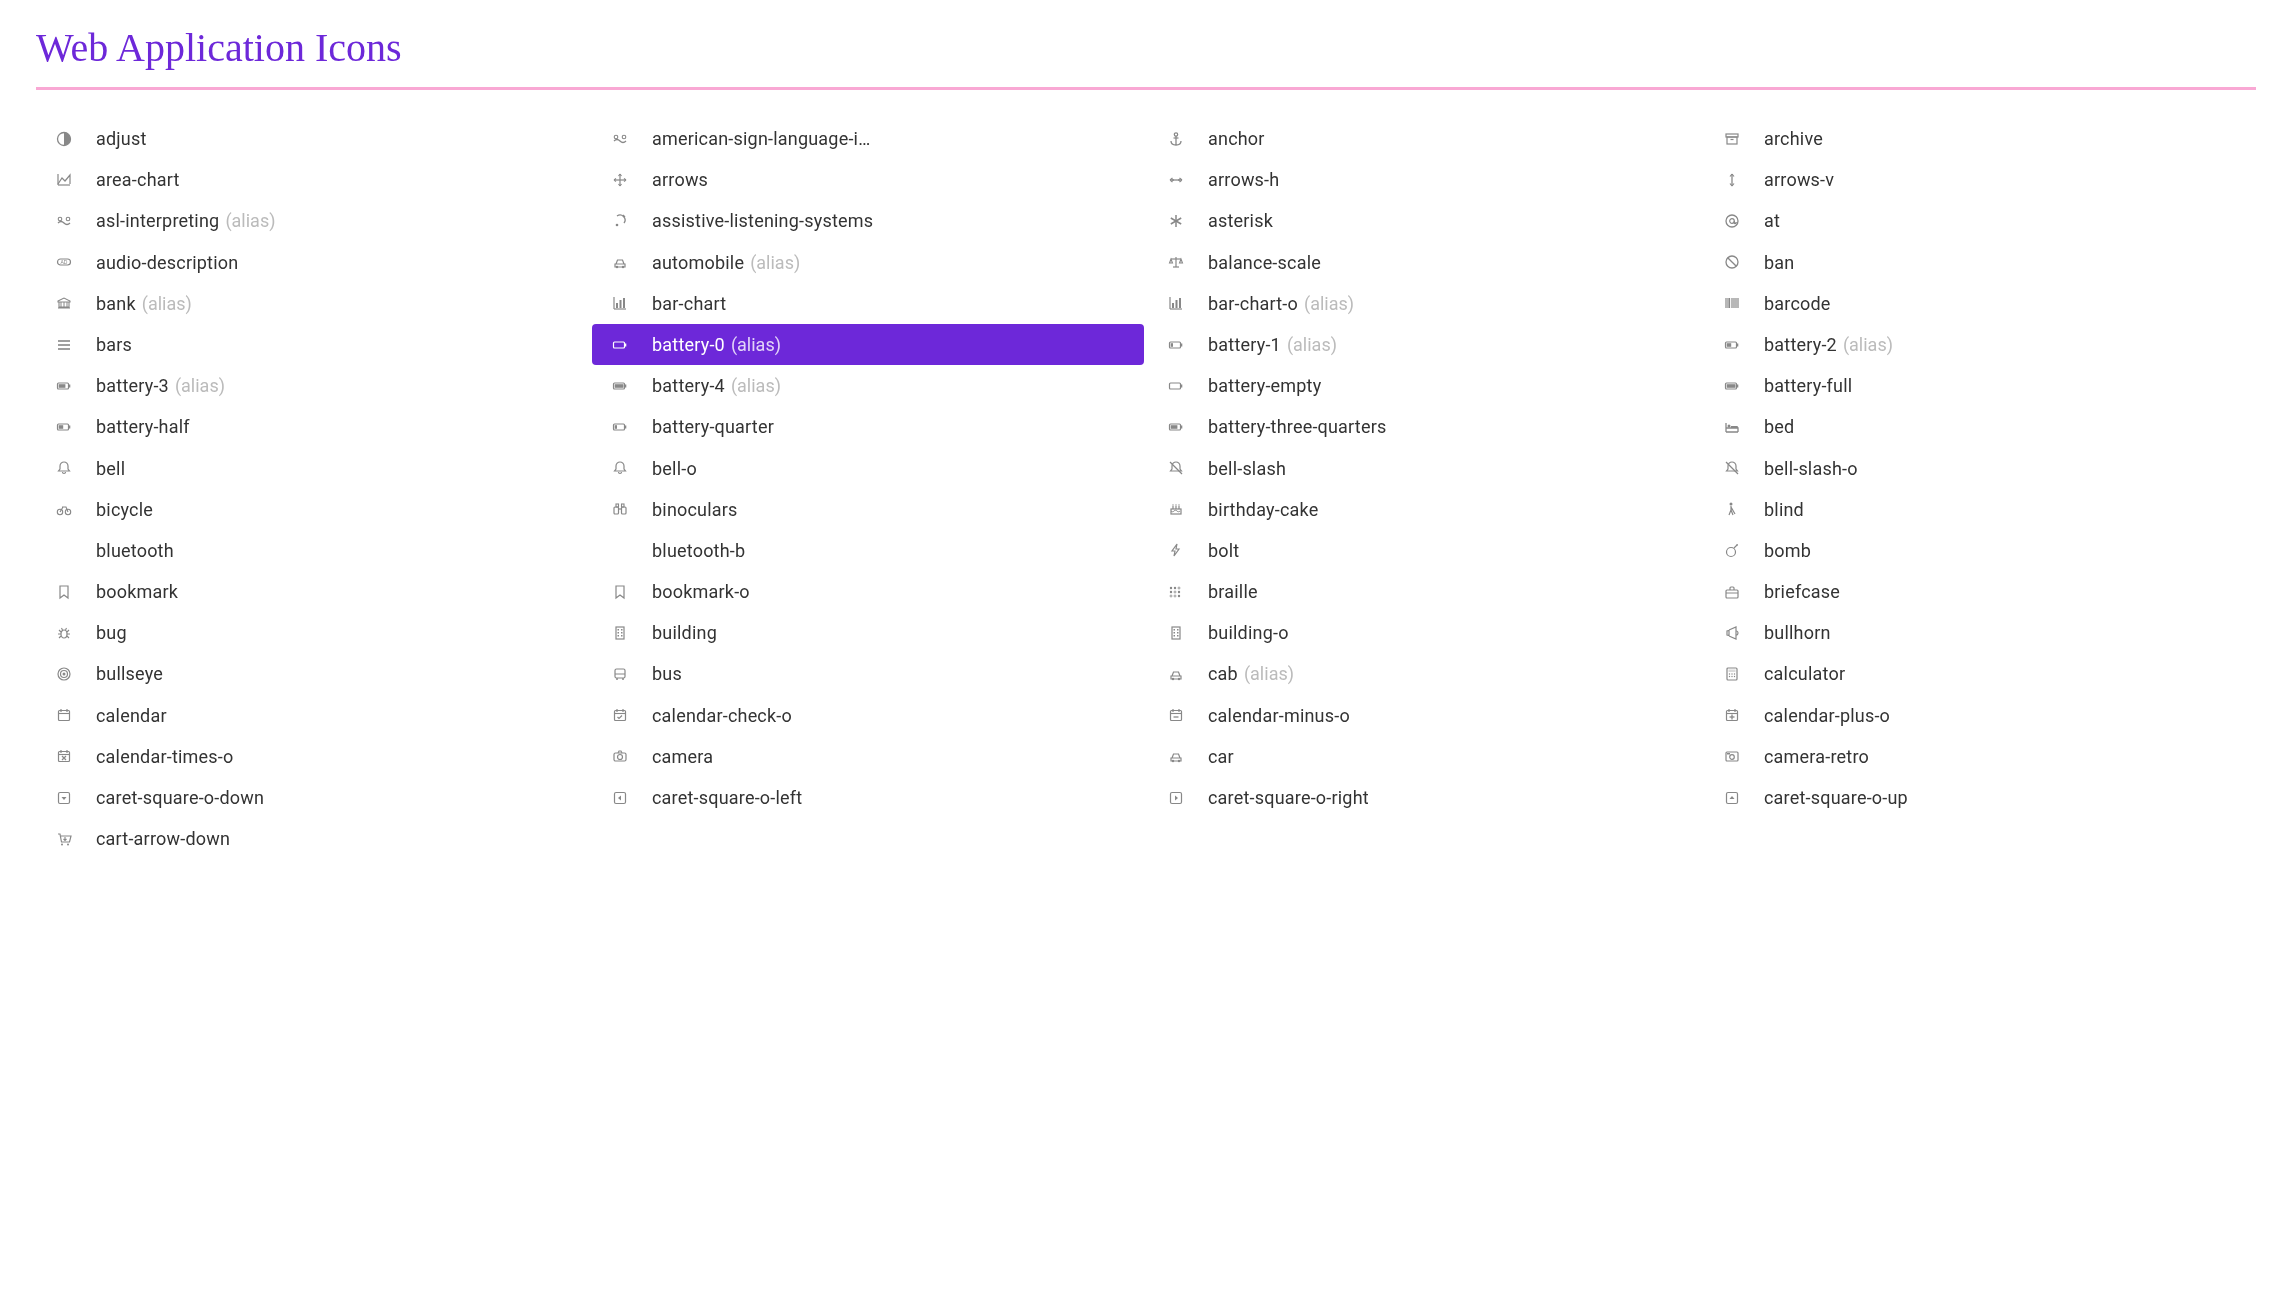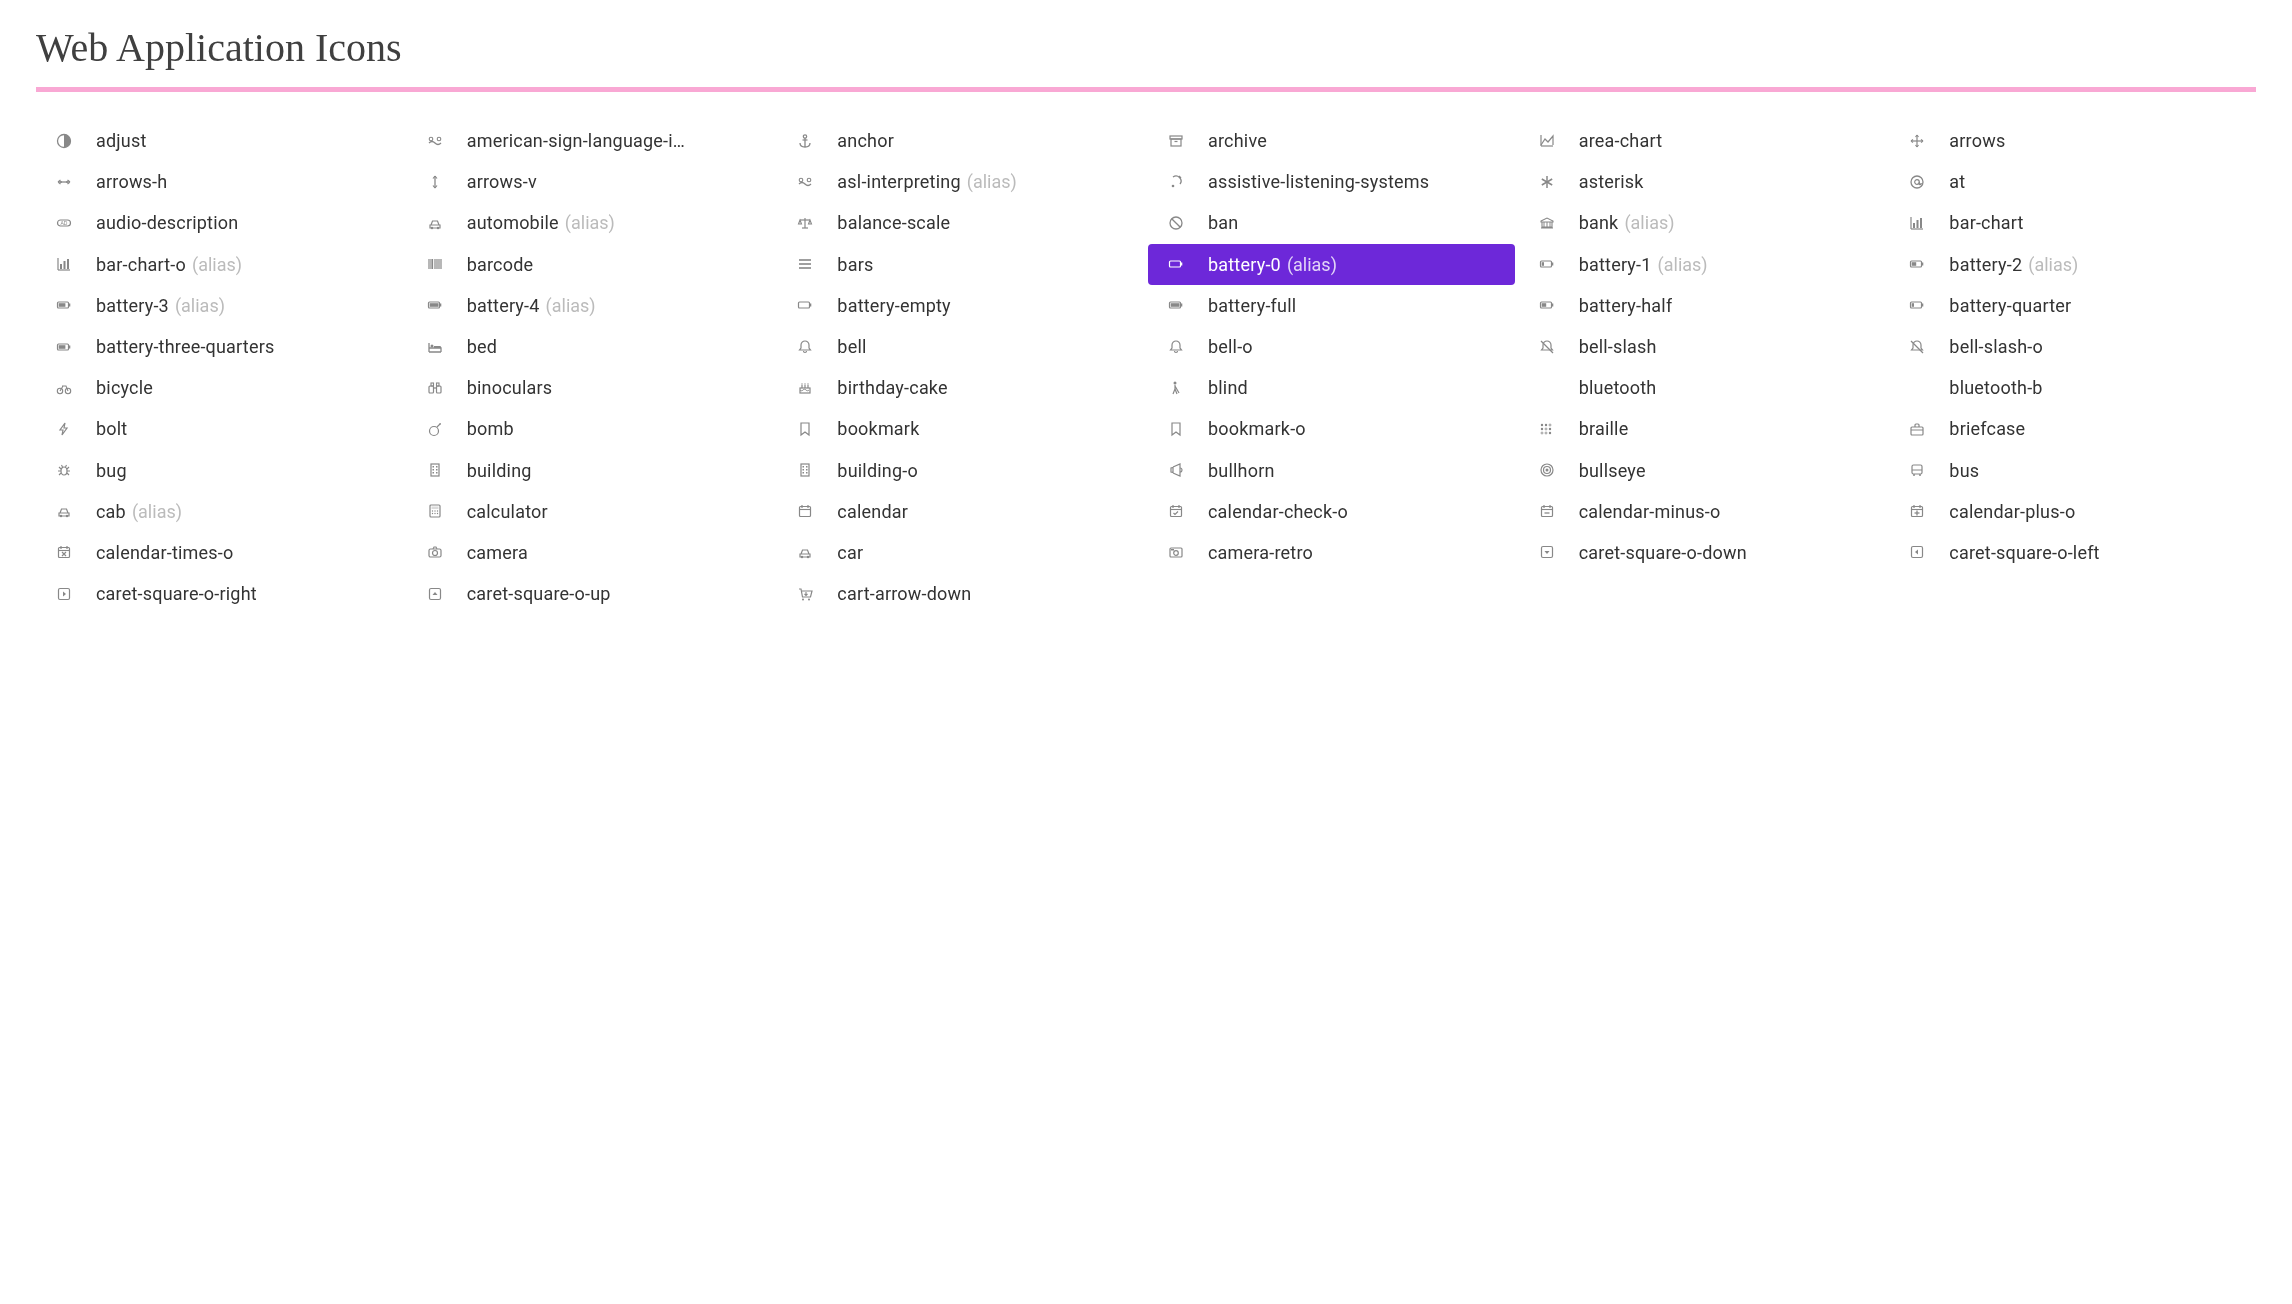--- a/index.html
+++ b/index.html
@@ -5,29 +5,29 @@
 * { margin:0; padding:0; box-sizing:border-box; }
 body {
   font-family: Georgia, 'Times New Roman', serif;
   background:#fff;
   color:#333;
   padding:24px 36px;
 }
 h1.section-title {
   font-size:40px;
   font-weight:normal;
-  color:#404040;
+  color:#6d28d9;
   padding-bottom:16px;
-  border-bottom:5px solid #f9a8d4;
+  border-bottom:3px solid #f9a8d4;
   margin-bottom:28px;
   font-family: 'Georgia', serif;
 }
 .icon-grid {
   display:grid;
-  grid-template-columns: repeat(6, 1fr);
+  grid-template-columns: repeat(4, 1fr);
   column-gap:4px;
 }
 .icon-item {
   display:flex;
   align-items:center;
   padding:8px 14px;
   border-radius:4px;
   font-size:18px;
   color:#333;
   line-height:1.4;

